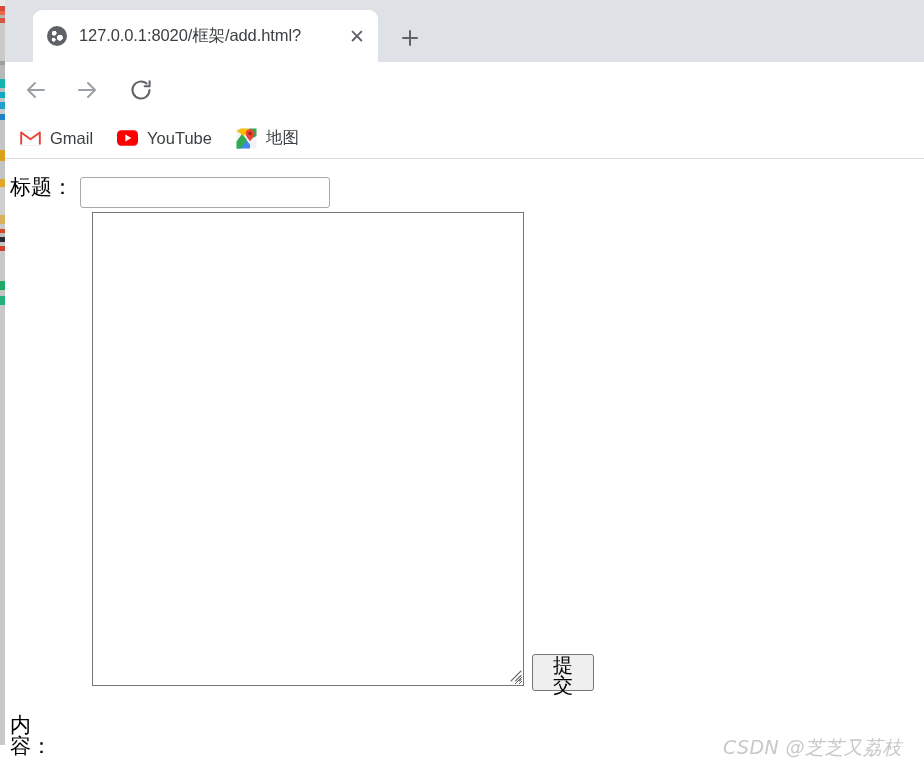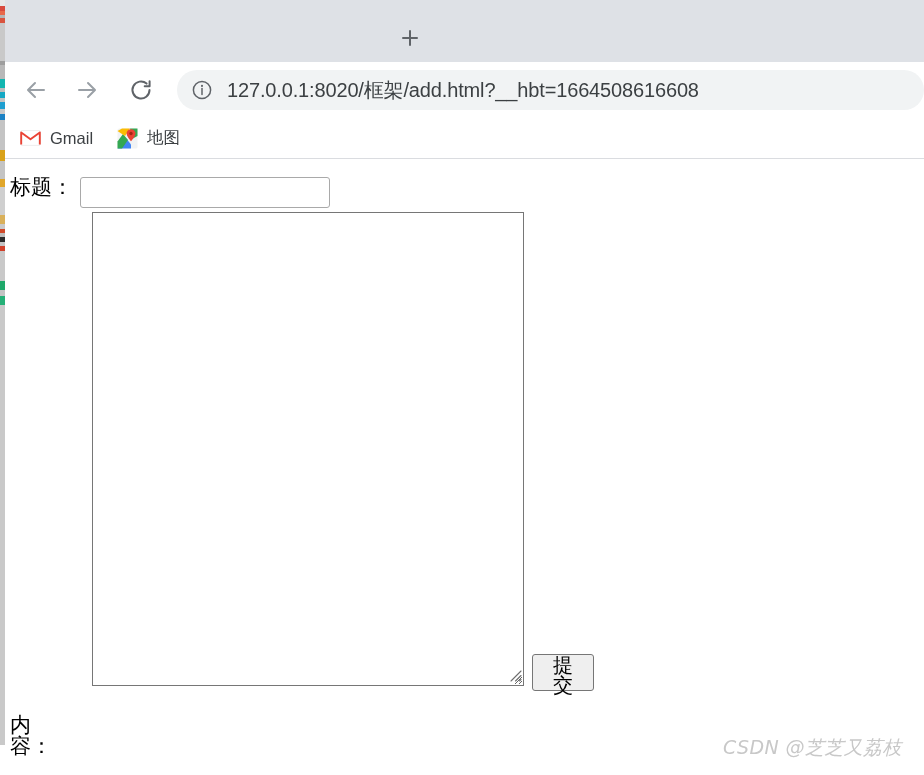--- a/index.html
+++ b/index.html
@@ -236,20 +236,25 @@
       <div class="edge-seg" style="background: rgb(201, 201, 201); height: 30px;"></div>
       <div class="edge-seg" style="background: rgb(31, 168, 106); height: 9px;"></div>
       <div class="edge-seg" style="background: rgb(196, 196, 196); height: 6px;"></div>
       <div class="edge-seg" style="background: rgb(37, 176, 119); height: 9px;"></div>
       <div class="edge-seg" style="background: rgb(201, 201, 201); height: 440px;"></div>
     </div>
 
   <div class="chrome">
 
     <div class="tabstrip">
+      <div class="tab">
+        <div class="tab-favicon"></div>
+        <div class="tab-title">127.0.0.1:8020/框架/add.html?</div>
+        <div class="tab-close">✕</div>
+      </div>
       <div class="newtab">
         <svg width="18" height="18" viewBox="0 0 18 18">
           <path d="M9 2 V16 M2 9 H16" stroke="#5f6368" stroke-width="2" stroke-linecap="round"></path>
         </svg>
       </div>
     </div>
 
     <div class="toolbar">
       <div class="nav-btn">
         <svg width="24" height="24" viewBox="0 0 24 24">
@@ -261,44 +266,43 @@
           <path d="M4 12 H19 M13 5 L20 12 L13 19" fill="none" stroke="#9aa0a6" stroke-width="2" stroke-linecap="round" stroke-linejoin="round"></path>
         </svg>
       </div>
       <div class="nav-btn reload">
         <svg width="24" height="24" viewBox="0 0 24 24">
           <path d="M20.5 12 A8.5 8.5 0 1 1 17.6 5.6" fill="none" stroke="#5f6368" stroke-width="2" stroke-linecap="round"></path>
           <path d="M20.6 3.3 L20.6 8.2 L15.7 8.2" fill="none" stroke="#5f6368" stroke-width="2" stroke-linecap="round" stroke-linejoin="round"></path>
         </svg>
       </div>
 
-      <div class="omnibox">
-        <div class="omni-info">
-          <svg width="22" height="22" viewBox="0 0 22 22">
-            <circle cx="11" cy="11" r="8.6" fill="none" stroke="#5f6368" stroke-width="1.5"></circle>
-            <circle cx="11" cy="6.9" r="1.05" fill="#5f6368"></circle>
-            <path d="M11 9.6 V15.6" stroke="#5f6368" stroke-width="1.5" stroke-linecap="round"></path>
-          </svg>
-        </div>
-        <div class="omni-url">127.0.0.1:8020/框架/add.html?__hbt=1664508616608</div>
-      </div>
     </div>
 
     <div class="bookmarks">
 
       <div class="bm">
         <span class="bm-icon">
           <svg width="21" height="16" viewBox="0 0 21 16">
             <rect x="0.6" y="0.6" width="19.8" height="14.8" rx="1.4" fill="#ffffff" stroke="#e8e8e8" stroke-width="0.8"></rect>
             <path d="M1.2 14.6 V2.4 L10.5 9.3 L19.8 2.4 V14.6" fill="none" stroke="#ea4335" stroke-width="1.9" stroke-linejoin="round"></path>
           </svg>
         </span>
         <span class="bm-label">Gmail</span>
       </div>
 
+      <div class="bm">
+        <span class="bm-icon">
+          <svg width="22" height="16" viewBox="0 0 22 16">
+            <rect x="0" y="0" width="22" height="16" rx="4.4" fill="#ff0000"></rect>
+            <path d="M8.7 4.4 L15 8 L8.7 11.6 Z" fill="#ffffff"></path>
+          </svg>
+        </span>
+        <span class="bm-label">YouTube</span>
+      </div>
 
       <div class="bm">
         <span class="bm-icon">
           <svg width="21" height="21" viewBox="0 0 21 21">
             <rect x="0.5" y="0.5" width="20" height="20" rx="1.6" fill="#f1f3f4"></rect>
             <path d="M0.5 20.5 L8.5 9.5 L14 16.5 L14 20.5 Z" fill="#4285f4"></path>
             <path d="M0.5 13.5 L6 6 L11 12 L5 20.5 L0.5 20.5 Z" fill="#34a853"></path>
             <path d="M0.5 3 L5 0.5 L13 0.5 L8 8 Z" fill="#fbbc04"></path>
             <path d="M13 0.5 L20.5 0.5 L20.5 8 L15 11 Z" fill="#34a853"></path>
             <path d="M14 1.2 C16.6 1.2 18.4 3.1 18.4 5.5 C18.4 8.3 14 13.2 14 13.2

